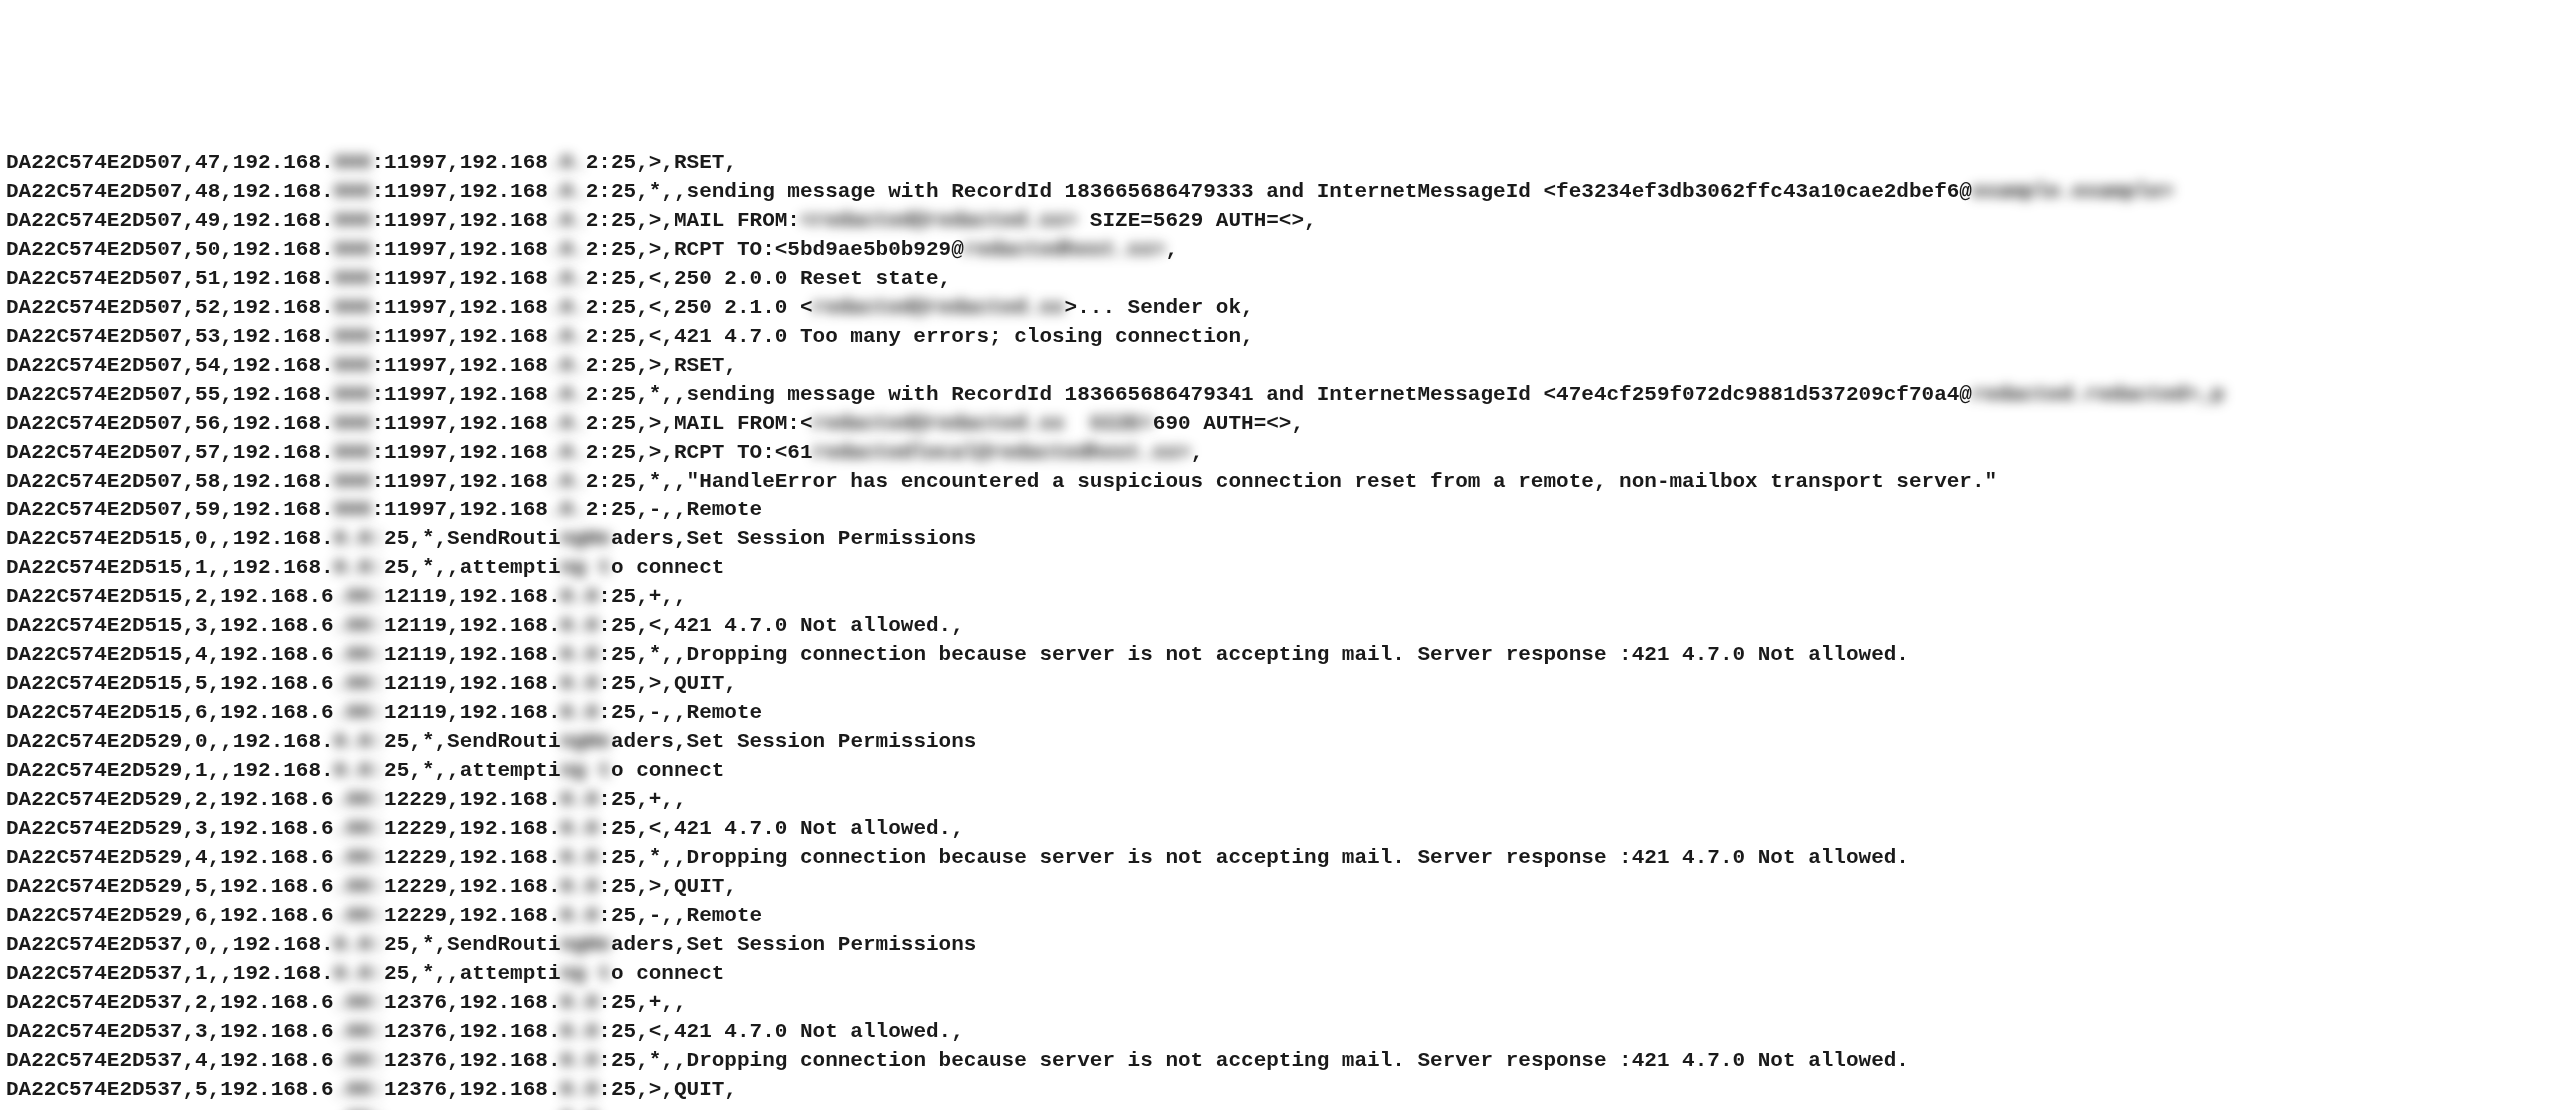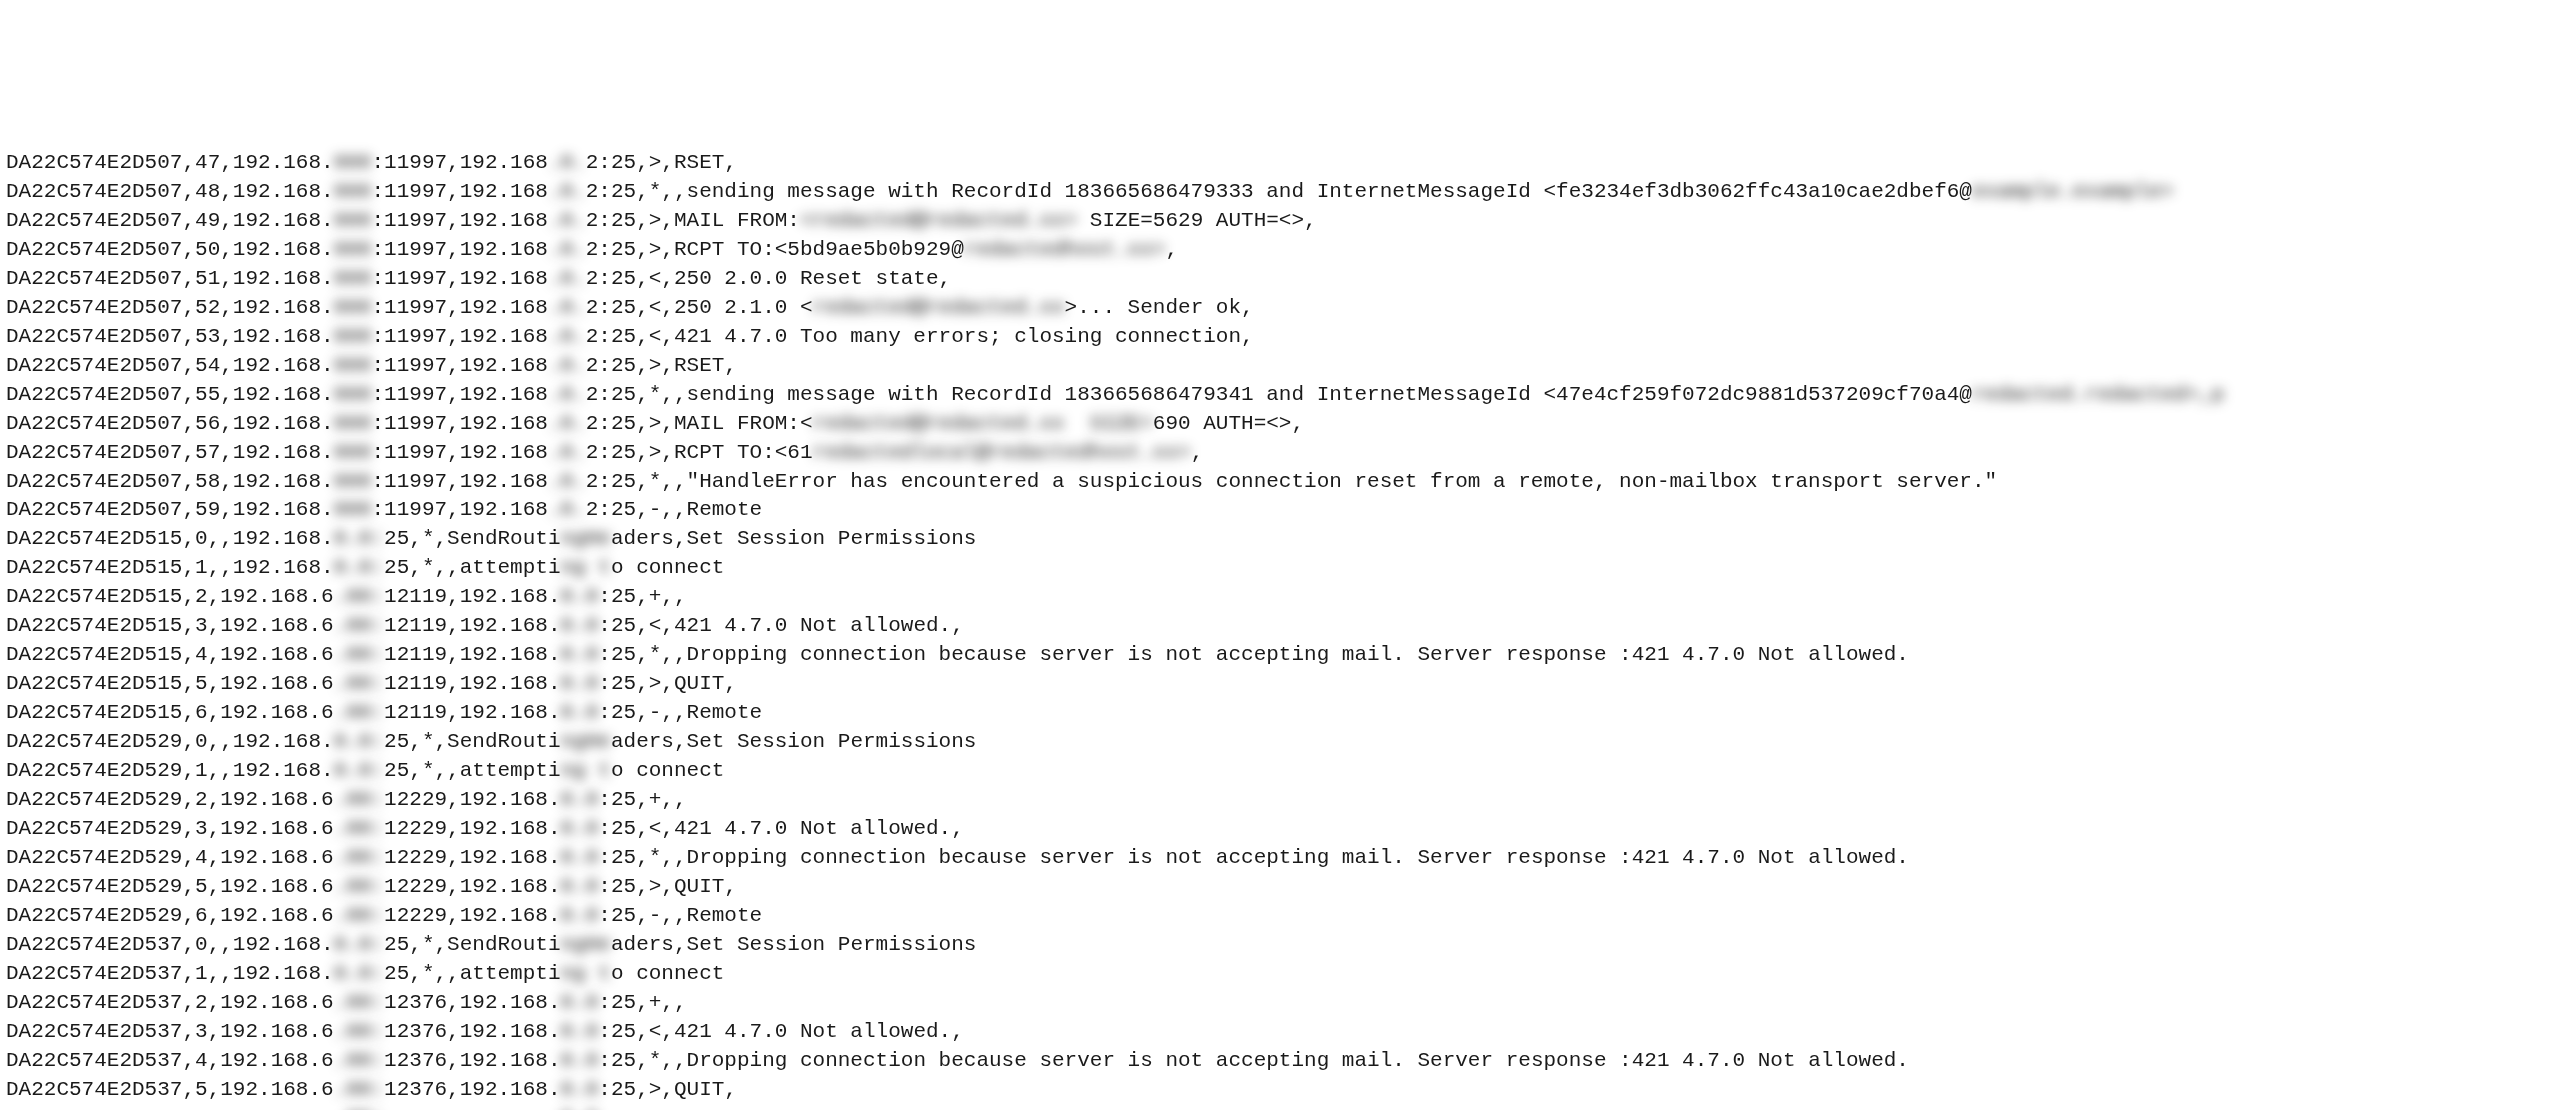--- a/index.html
+++ b/index.html
@@ -13,20 +13,21 @@
     white-space: pre;
     overflow-x: auto;
   }
   .log {
     padding: 4px 6px 4px 6px;
     position: relative;
   }
   .line {
     display: block;
     position: relative;
+    font-weight: bold;
   }
   .seg { white-space: pre; }
   .blur {
     filter: blur(6px);
     -webkit-filter: blur(6px);
     user-select: none;
   }
 </style>
 </head>
 <body>

